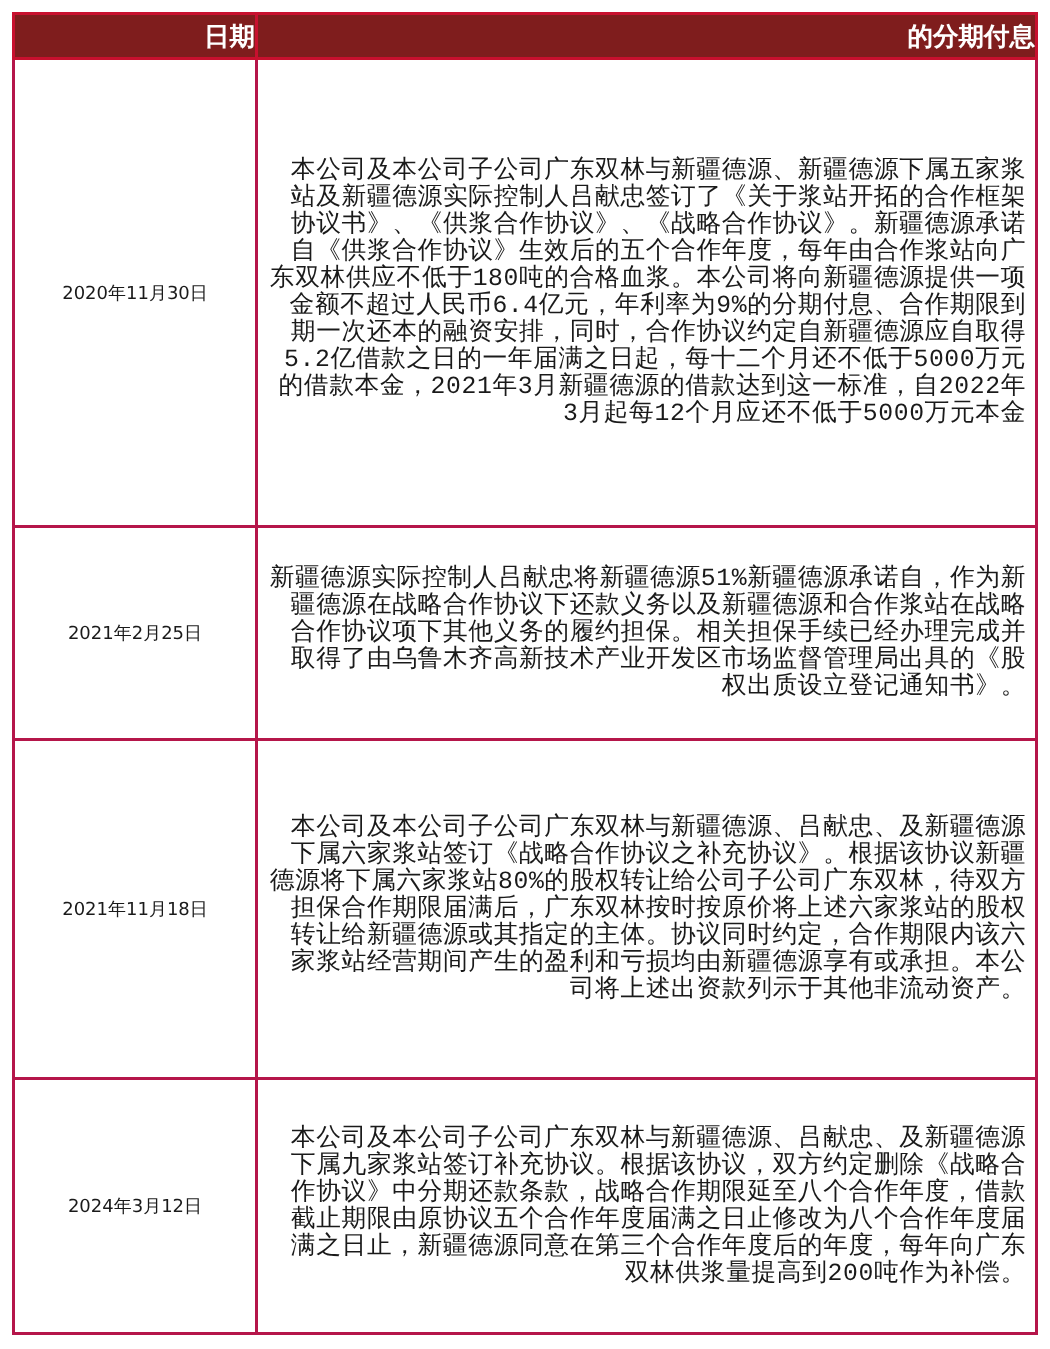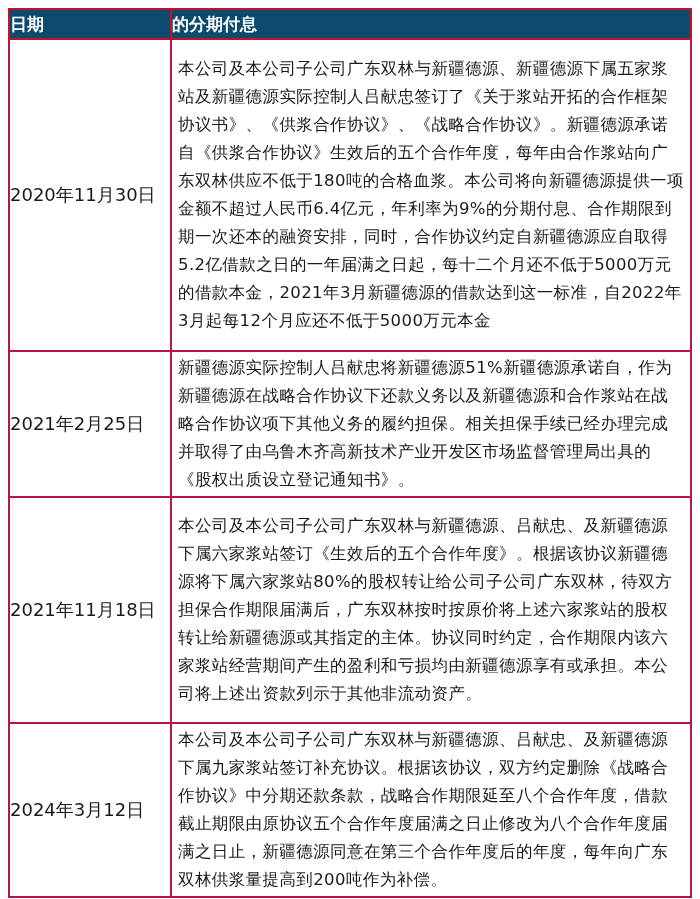--- a/index.html
+++ b/index.html
@@ -21,45 +21,46 @@
       top: 8px;
       width: 684px;
       border-collapse: collapse;
       table-layout: fixed;
     }
     .table th, .table td {
       border: 2px solid #b5164a;
       padding: 0;
     }
     .table th {
-      background: #0c4a6e;
+      background: #7f1d1d;
       color: #ffffff;
       font-weight: bold;
       font-size: 17px;
       height: 28px;
-      text-align: left;
+      text-align: right;
       vertical-align: middle;
       border-color: #c8102e;
     }
     .col-date { width: 162px; }
     .col-content { width: 520px; }
     .date-cell {
-      text-align: left;
+      text-align: center;
       vertical-align: middle;
-      font-size: 18px;
+      font-size: 12px;
       letter-spacing: 0px;
     }
     .content-cell {
-      text-align: left;
+      text-align: right;
       vertical-align: middle;
       font-size: 16.5px;
-      line-height: 28px;
+      line-height: 18px;
       padding: 2px 6px 2px 6px !important;
       letter-spacing: 0.4px;
       word-break: break-all;
+      font-family: Liberation Mono, monospace;
     }
     .row-1 { height: 312px; }
     .row-2 { height: 142px; }
     .row-3 { height: 226px; }
     .row-4 { height: 170px; }
   </style>
 </head>
 <body>
 
 <table class="table">
@@ -77,20 +78,20 @@
     <tr class="row-1">
       <td class="date-cell">2020年11月30日</td>
       <td class="content-cell">本公司及本公司子公司广东双林与新疆德源、新疆德源下属五家浆站及新疆德源实际控制人吕献忠签订了《关于浆站开拓的合作框架协议书》、《供浆合作协议》、《战略合作协议》。新疆德源承诺自《供浆合作协议》生效后的五个合作年度，每年由合作浆站向广东双林供应不低于180吨的合格血浆。本公司将向新疆德源提供一项金额不超过人民币6.4亿元，年利率为9%的分期付息、合作期限到期一次还本的融资安排，同时，合作协议约定自新疆德源应自取得5.2亿借款之日的一年届满之日起，每十二个月还不低于5000万元的借款本金，2021年3月新疆德源的借款达到这一标准，自2022年3月起每12个月应还不低于5000万元本金</td>
     </tr>
     <tr class="row-2">
       <td class="date-cell">2021年2月25日</td>
       <td class="content-cell">新疆德源实际控制人吕献忠将新疆德源51%新疆德源承诺自，作为新疆德源在战略合作协议下还款义务以及新疆德源和合作浆站在战略合作协议项下其他义务的履约担保。相关担保手续已经办理完成并取得了由乌鲁木齐高新技术产业开发区市场监督管理局出具的《股权出质设立登记通知书》。</td>
     </tr>
     <tr class="row-3">
       <td class="date-cell">2021年11月18日</td>
-      <td class="content-cell">本公司及本公司子公司广东双林与新疆德源、吕献忠、及新疆德源下属六家浆站签订《生效后的五个合作年度》。根据该协议新疆德源将下属六家浆站80%的股权转让给公司子公司广东双林，待双方担保合作期限届满后，广东双林按时按原价将上述六家浆站的股权转让给新疆德源或其指定的主体。协议同时约定，合作期限内该六家浆站经营期间产生的盈利和亏损均由新疆德源享有或承担。本公司将上述出资款列示于其他非流动资产。</td>
+      <td class="content-cell">本公司及本公司子公司广东双林与新疆德源、吕献忠、及新疆德源下属六家浆站签订《战略合作协议之补充协议》。根据该协议新疆德源将下属六家浆站80%的股权转让给公司子公司广东双林，待双方担保合作期限届满后，广东双林按时按原价将上述六家浆站的股权转让给新疆德源或其指定的主体。协议同时约定，合作期限内该六家浆站经营期间产生的盈利和亏损均由新疆德源享有或承担。本公司将上述出资款列示于其他非流动资产。</td>
     </tr>
     <tr class="row-4">
       <td class="date-cell">2024年3月12日</td>
       <td class="content-cell">本公司及本公司子公司广东双林与新疆德源、吕献忠、及新疆德源下属九家浆站签订补充协议。根据该协议，双方约定删除《战略合作协议》中分期还款条款，战略合作期限延至八个合作年度，借款截止期限由原协议五个合作年度届满之日止修改为八个合作年度届满之日止，新疆德源同意在第三个合作年度后的年度，每年向广东双林供浆量提高到200吨作为补偿。</td>
     </tr>
   </tbody>
 </table>
 
 </body></html>

